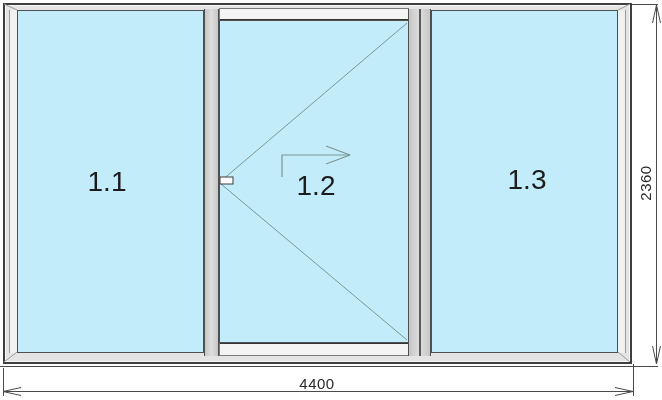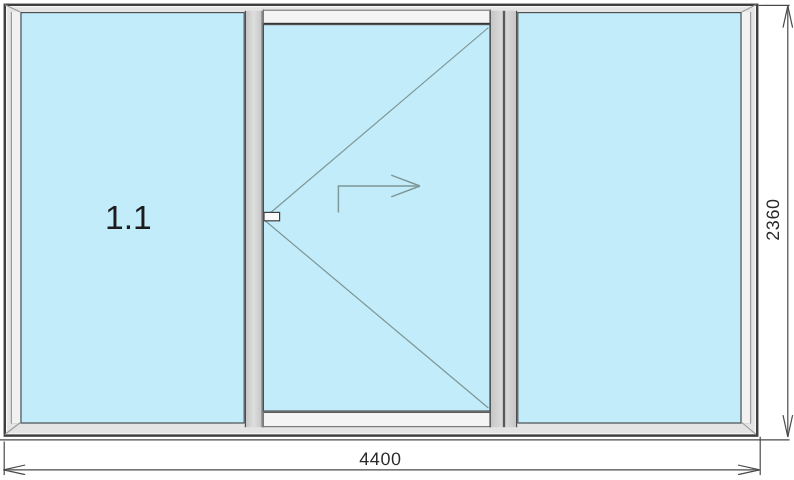--- a/index.html
+++ b/index.html
@@ -83,20 +83,22 @@
     </svg>
   </div>
 
   <div class="divider divider-2">
     <div class="divider-centerline"></div>
   </div>
 
   <div class="glass glass-3"></div>
 
   <div class="panel-label" style="left:107px;top:182px;">1.1</div>
+  <div class="panel-label" style="left:316px;top:186px;">1.2</div>
+  <div class="panel-label" style="left:527px;top:180px;">1.3</div>
 
   <svg class="dim-overlay" width="662" height="400" viewBox="0 0 662 400">
     <g stroke="#4a4a4a" stroke-width="1" fill="none">
 
       <path d="M 0 366.5 H 658"></path>
 
       <path d="M 3.5 368 V 398"></path>
       <path d="M 633.5 364 V 398"></path>
 
       <path d="M 3 391.5 H 633"></path>

